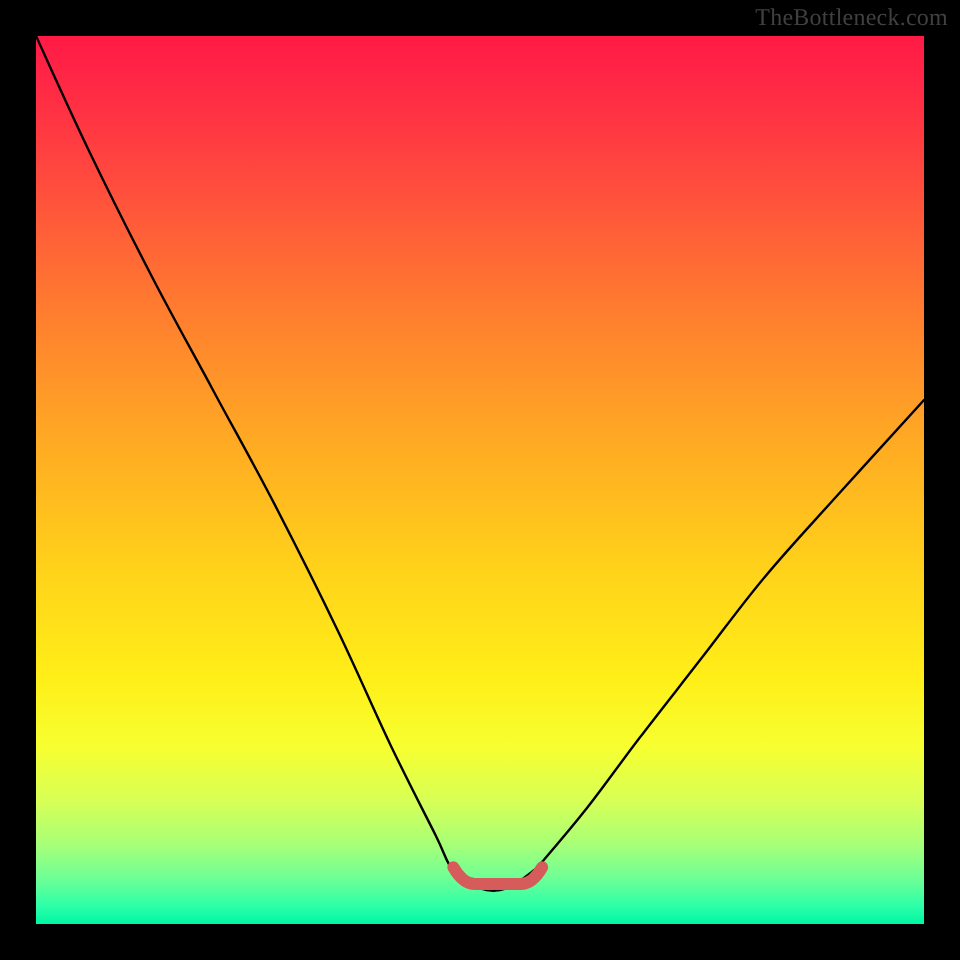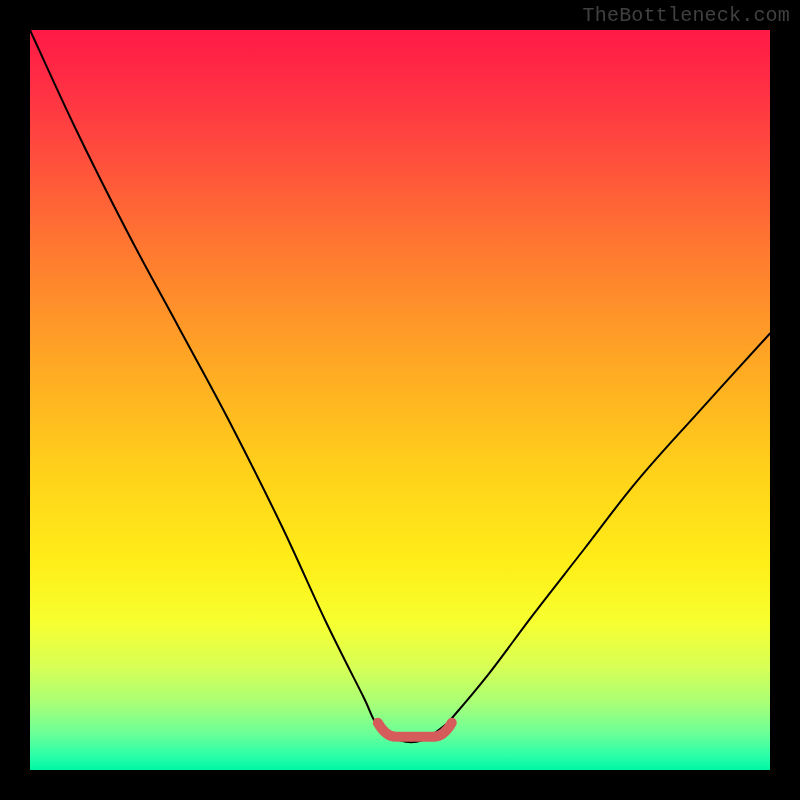--- a/index.html
+++ b/index.html
@@ -8,21 +8,21 @@
     position: relative;
     width: 800px;
     height: 800px;
     background: #000;
   }
   .watermark {
     position: absolute;
     top: 4px;
     right: 10px;
     color: #404040;
-    font-family: Liberation Mono, monospace;
+    font-family: Liberation Serif, serif;
     font-size: 20px;
     font-weight: 500;
     letter-spacing: 0.2px;
     z-index: 10;
   }
   .plot {
     position: absolute;
     left: 30px;
     top: 30px;
     width: 740px;

